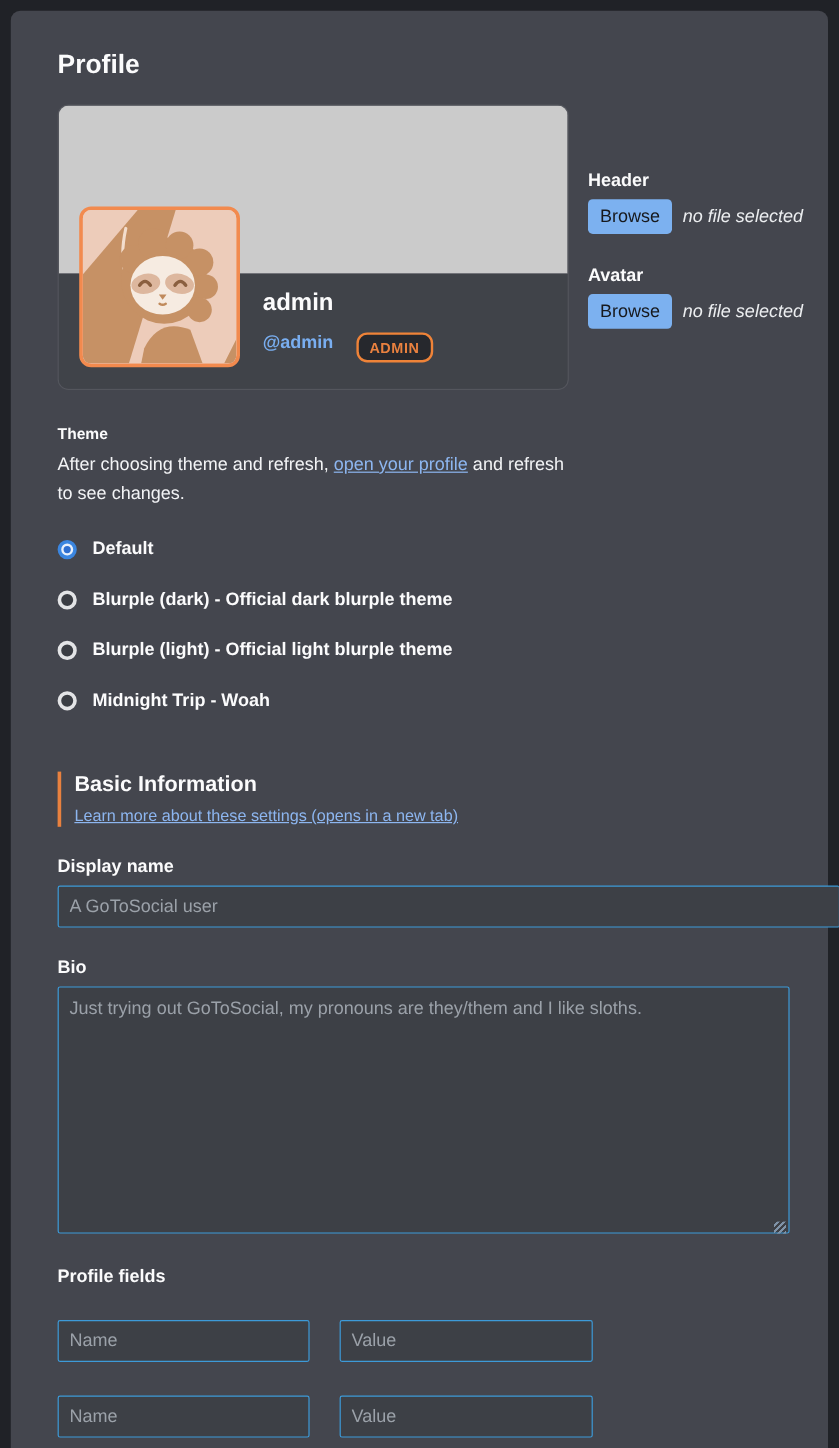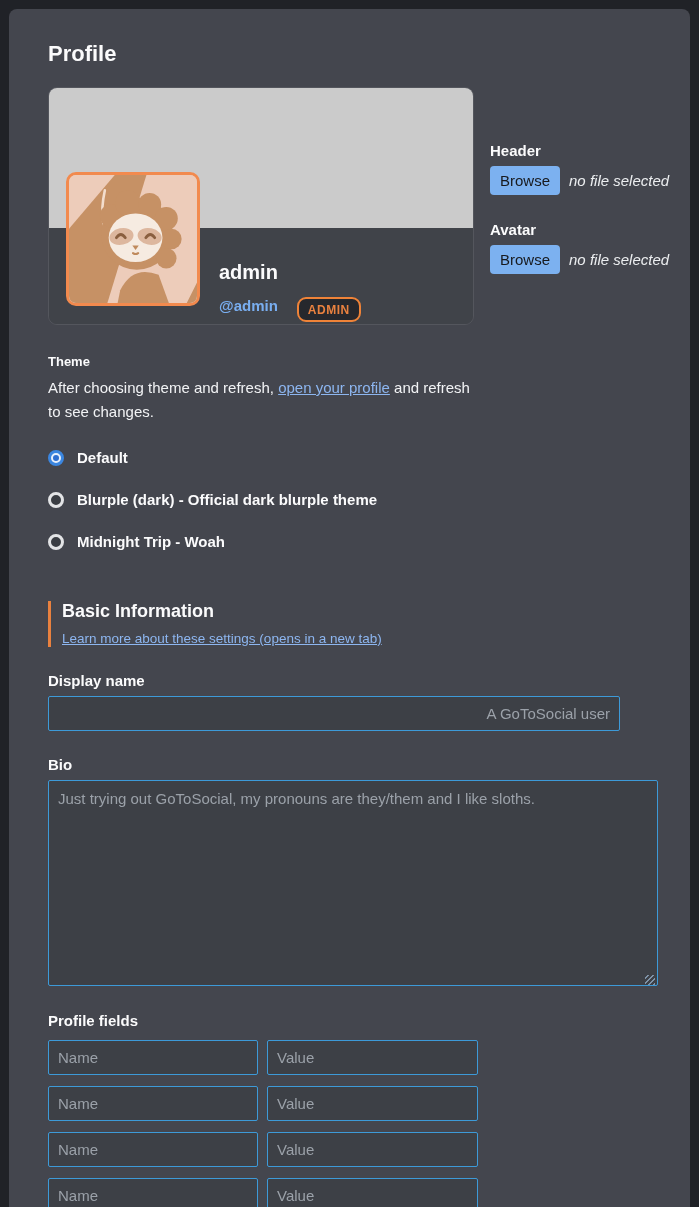--- a/index.html
+++ b/index.html
@@ -43,21 +43,21 @@
     width: 134px; height: 134px;
     border: 3px solid #f28a4e;
     border-radius: 10px;
     overflow: hidden;
     background: #edccba;
     z-index: 2;
   }
   .avatar-box svg { display: block; width: 100%; height: 100%; }
   .identity {
     position: absolute;
-    left: 170px; top: 13px; margin-top: 20px;
+    left: 170px; top: 13px;
   }
   .display-name-big {
     font-size: 20px;
     font-weight: bold;
     color: #fbfbfc;
     margin-bottom: 13px;
   }
   .username-row { display: flex; align-items: flex-start; }
   .username {
     font-size: 15px;
@@ -168,37 +168,37 @@
     color: #e8eaed;
     font-family: inherit;
     font-size: 15px;
     padding: 7px 9px;
     outline: none;
   }
   input.text-input::placeholder, textarea.text-area::placeholder {
     color: #9ba1a9;
     opacity: 1;
   }
-  .wide { width: 572px; height: 35px; text-align: right; }
+  .wide { width: 652px; height: 35px; }
   .bio-wrap { position: relative; width: 610px; }
   textarea.text-area {
     width: 610px; height: 206px;
     resize: none;
     line-height: 21px;
   }
   .resize-grip {
     position: absolute;
     right: 3px; bottom: 5px;
     width: 10px; height: 10px;
     background: repeating-linear-gradient(135deg, transparent 0 2px, #7f93a8 2px 3.5px);
   }
 
   
   .pf-label { margin-top: 22px; }
-  .pf-row { display: flex; margin-top: 11px; }
+  .pf-row { display: flex; margin-top: 28px; gap: 16px; }
   .pf-name { width: 210px; height: 35px; }
   .pf-value { width: 211px; height: 35px; margin-left: 9px; }
 </style>
 </head>
 <body>
 
 <div class="panel">
 
   <h1 class="page-title">Profile</h1>
 
@@ -262,20 +262,24 @@
     <div class="radio-row">
       <span class="radio checked"></span>
       <span class="radio-label">Default</span>
     </div>
     <div class="radio-row">
       <span class="radio"></span>
       <span class="radio-label">Blurple (dark) - Official dark blurple theme</span>
     </div>
     <div class="radio-row">
       <span class="radio"></span>
+      <span class="radio-label">Blurple (light) - Official light blurple theme</span>
+    </div>
+    <div class="radio-row">
+      <span class="radio"></span>
       <span class="radio-label">Midnight Trip - Woah</span>
     </div>
   </div>
 
   <div class="section-head">
     <h2>Basic Information</h2>
     <a href="#" class="learn-link">Learn more about these settings (opens in a new tab)</a>
   </div>
 
   <div class="field-label">Display name</div>

